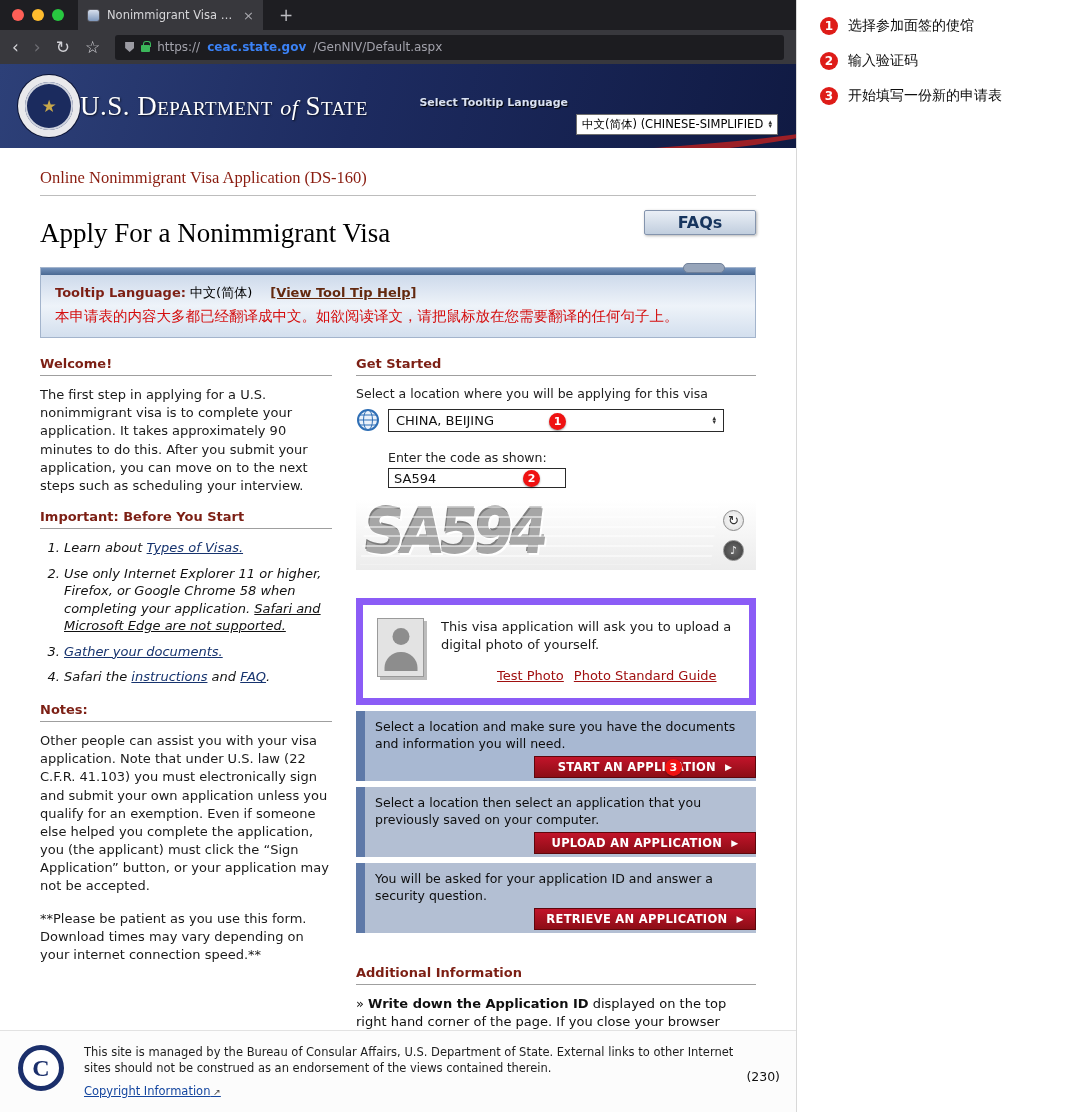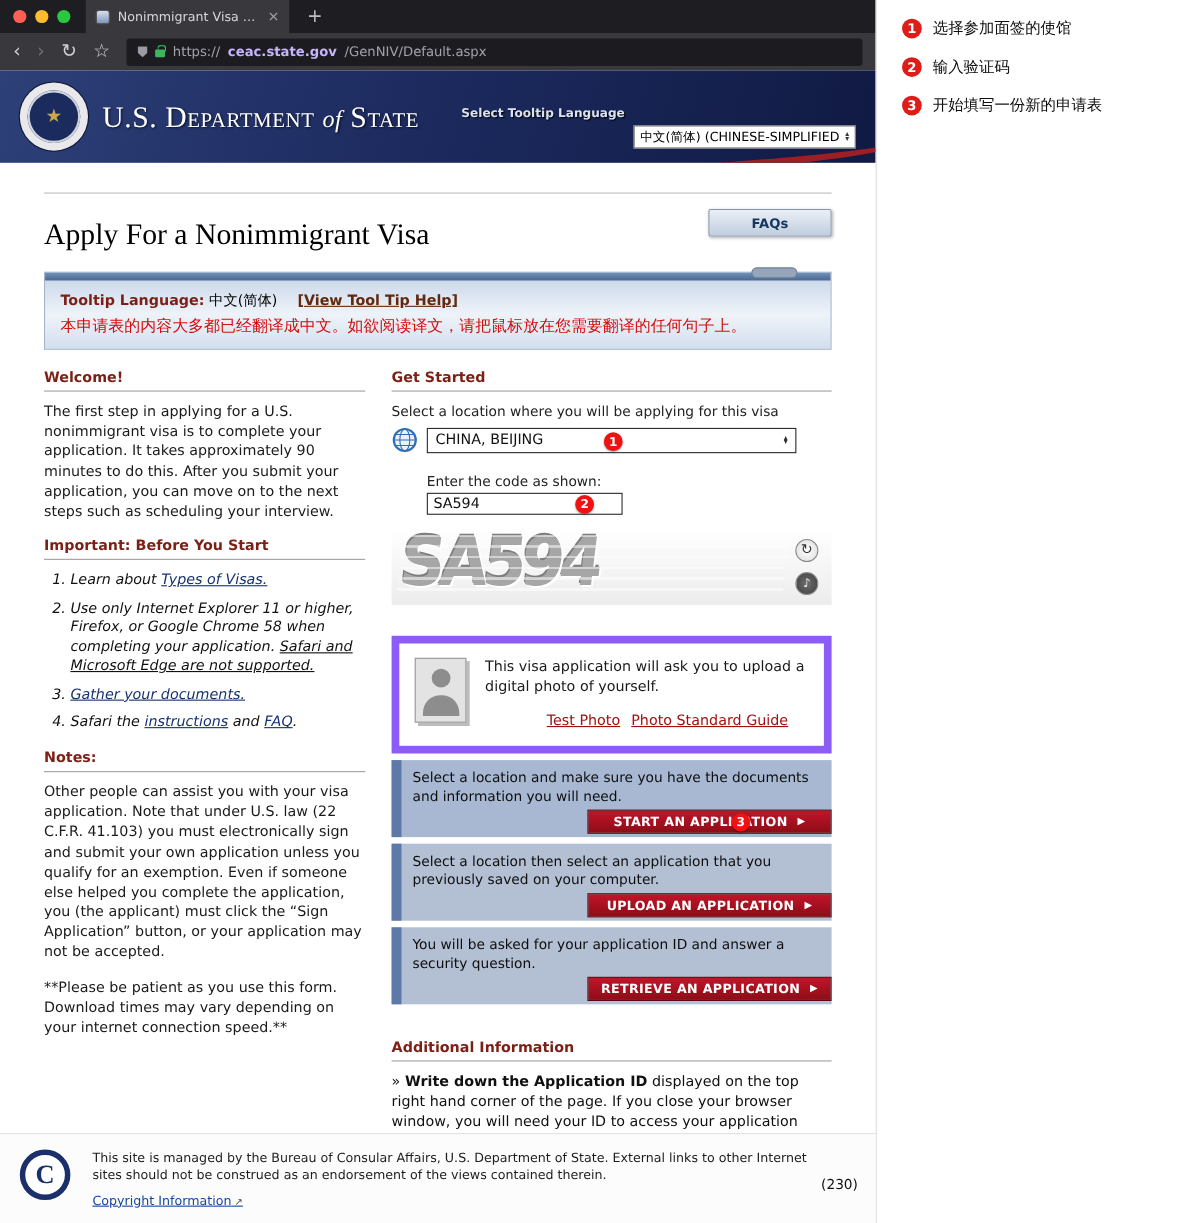--- a/index.html
+++ b/index.html
@@ -32,35 +32,35 @@
   .urlbar { flex:1; height:25px; background:#1c1c20; border-radius:3px;
     display:flex; align-items:center; padding:0 10px; gap:7px;
     color:#a2a2ab; font-size:12px; }
   .shield { width:9px; height:10px; background:#9b9ba3; flex:none;
     clip-path:polygon(0 0,100% 0,100% 60%,50% 100%,0 60%); }
   .lock { width:9px; height:7px; background:#3bb65a; border-radius:1px;
     position:relative; margin-top:3px; flex:none; }
   .lock::before { content:""; position:absolute; top:-4px; left:1.5px; width:6px;
     height:5px; border:1.5px solid #3bb65a; border-bottom:none;
     border-radius:3px 3px 0 0; }
-  .url-domain { color:#c4b5fd; font-weight:bold; }
+  .url-domain { color:#3b82f6; font-weight:bold; }
 
   
   .dos-header { height:84px; position:relative; overflow:hidden;
     background:linear-gradient(105deg,#2d4078 0%,#1d2b60 45%,#101a43 100%);
     display:flex; align-items:center; padding:0 18px; }
   .red-swoosh { position:absolute; bottom:-14px; right:-40px; width:560px; height:46px;
     border-bottom:8px solid #9c1f26; border-radius:50%; transform:rotate(-3deg); }
   .seal { width:62px; height:62px; border-radius:50%; background:#e9e9ec; flex:none;
     display:flex; align-items:center; justify-content:center;
     box-shadow:0 0 0 1px #0c1434; }
   .seal-inner { width:48px; height:48px; border-radius:50%; background:#1b2b5e;
     box-shadow:inset 0 0 0 2px #cfd3de; display:flex; align-items:center;
     justify-content:center; color:#c8a84b; font-size:17px; }
-  .dept { margin-left:13px; color:#fff; }
+  .dept { color:#fff; }
   .dept-title { font-family:"Liberation Serif","DejaVu Serif",serif; font-size:27px;
     letter-spacing:.5px; font-variant:small-caps; text-shadow:1px 1px 2px #000a; }
   .dept-title i { font-variant:normal; font-size:22px; }
   .dept-sub { font-size:10.5px; letter-spacing:2.4px; color:#cdd4e8; margin-top:1px; }
   .tt-zone { margin-left:auto; display:flex; align-items:center; gap:8px; margin-top:-8px; }
   .tt-label { color:#d9e1f2; font-size:11px; font-weight:bold; text-shadow:1px 1px 1px #000; }
   .tt-select { background:#fff; border:1px solid #6e6e6e; height:21px; width:202px;
     display:flex; align-items:center; justify-content:space-between; padding:0 5px;
     font-size:11.5px; color:#000; white-space:nowrap; overflow:hidden;margin-top:44px; }
   .sel-arrows { display:flex; flex-direction:column; line-height:.62; font-size:7px;
@@ -70,21 +70,21 @@
   .main { padding:20px 40px 0 40px; min-height:880px; background:#fff; }
   .app-title { font-family:"Liberation Serif","DejaVu Serif",serif; color:#8a1c0f;
     font-size:16.5px; }
   hr.rule { border:none; border-top:1px solid #bdbdbd; margin:7px 0 0; }
   .page-head { display:flex; justify-content:space-between; align-items:flex-start;
     margin-top:14px; }
   .page-title { font-family:"Liberation Serif","DejaVu Serif",serif; color:#000000;
     font-size:27px; margin-top:8px; }
   .faqs-btn { width:112px; height:25px; background:linear-gradient(#eaeff6,#c1cede);
     border:1px solid #8494ad; border-radius:2px; color:#17355e; font-weight:bold;
-    font-size:12px; display:flex; align-items:center; justify-content:center;
+    font-size:16px; display:flex; align-items:center; justify-content:center;
     box-shadow:1px 1px 3px rgba(0,0,0,.3); }
 
   .tooltip-bar { margin-top:18px; position:relative; border:1px solid #a3b4cc;
     background:linear-gradient(180deg,#c6d4e8 0%,#eef3f9 55%,#d3dfee 100%); }
   .tt-topstrip { height:7px; background:linear-gradient(#7290ba,#4a6992); }
   .thumb { position:absolute; top:-5px; right:30px; width:42px; height:10px;
     border-radius:6px; background:#97a5ba; border:1px solid #70809a; }
   .tt-line1 { padding:9px 14px 2px; font-size:13px; color:#000; }
   .tt-line1 .lbl { color:#7c1f14; font-weight:bold; }
   .tt-line1 .help { color:#63290f; font-weight:bold; text-decoration:underline; margin-left:14px; }
@@ -229,20 +229,21 @@
         <span>中文(简体)  (CHINESE-SIMPLIFIED</span>
         <span class="sel-arrows">
             <span>▴</span>
             <span>▾</span>
           </span>
       </div>
     </div>
   </div>
 
   <div class="main">
+    <div class="app-title">Online Nonimmigrant Visa Application (DS-160)</div>
     <hr class="rule">
 
     <div class="page-head">
       <div class="page-title">Apply For a Nonimmigrant Visa</div>
       <div class="faqs-btn">FAQs</div>
     </div>
 
     <div class="tooltip-bar">
       <div class="thumb"></div>
       <div class="tt-topstrip"></div>

